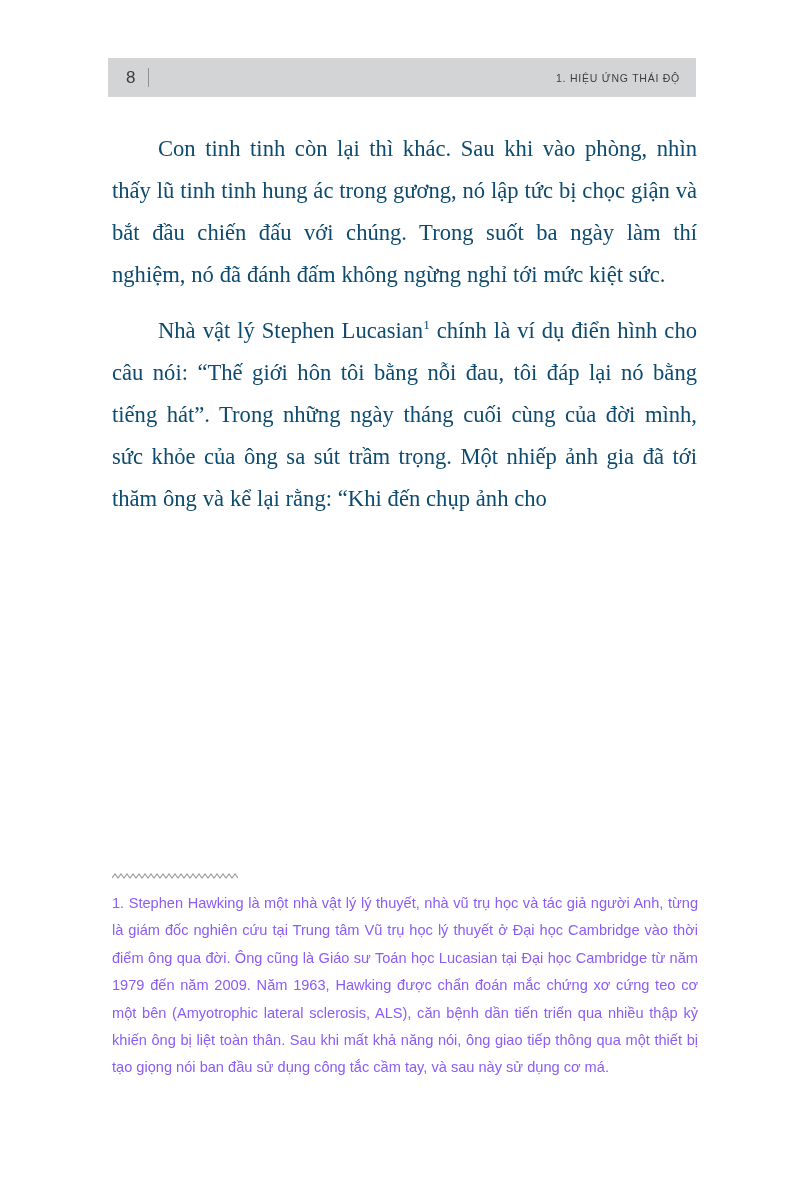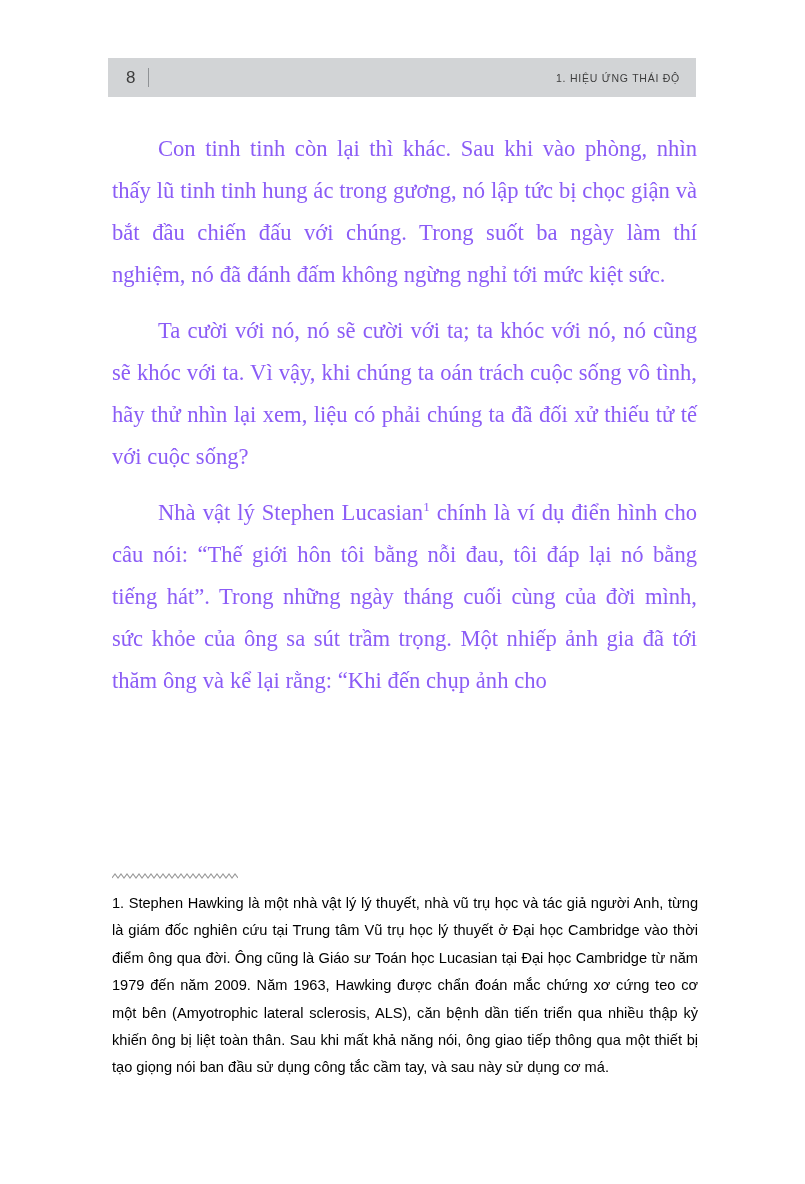--- a/index.html
+++ b/index.html
@@ -73,21 +73,21 @@
     left: 112px;
     top: 128px;
     width: 585px;
   }
   .body-text p {
     margin: 0 0 14px 0;
     font-size: 22.6px;
     line-height: 42px;
     text-align: justify;
     text-indent: 46px;
-    color: #8b5cf6;
+    color: #0c4a6e;
     letter-spacing: 0px;
     word-spacing: 0.2px;
   }
   .body-text p:last-child {
     margin-bottom: 0;
   }
   .body-text p.no-stretch {
     text-align: left;
   }
   sup.fn-marker {
@@ -109,42 +109,41 @@
     margin-bottom: 9px;
     overflow: hidden;
   }
   .footnote-rule svg {
     display: block;
   }
   .footnote-text {
     font-family: "Liberation Sans", "DejaVu Sans", sans-serif;
     font-size: 14.6px;
     line-height: 27.4px;
-    color: #000000;
+    color: #8b5cf6;
     text-align: justify;
     margin: 0;
     text-indent: 0;
   }
 </style>
 </head>
 <body>
 
 <div class="page">
 
   <div class="header-bar">
     <div class="header-left">
       <span class="page-number">8</span>
       <span class="header-divider"></span>
     </div>
     <span class="header-title">1. HIỆU ỨNG THÁI ĐỘ</span>
   </div>
 
   <div class="body-text">
     <p>Con tinh tinh còn lại thì khác. Sau khi vào phòng, nhìn thấy lũ tinh tinh hung ác trong gương, nó lập tức bị chọc giận và bắt đầu chiến đấu với chúng. Trong suốt ba ngày làm thí nghiệm, nó đã đánh đấm không ngừng nghỉ tới mức kiệt sức.</p>
-    <p>Ta cười với nó, nó sẽ cười với ta; ta khóc với nó, nó cũng sẽ khóc với ta. Vì vậy, khi chúng ta oán trách cuộc sống vô tình, hãy thử nhìn lại xem, liệu có phải chúng ta đã đối xử thiếu tử tế với cuộc sống?</p>
     <p><span>Nhà vật lý Stephen Lucasian</span><sup class="fn-marker">1</sup><span> chính là ví dụ điển hình cho câu nói: “Thế giới hôn tôi bằng nỗi đau, tôi đáp lại nó bằng tiếng hát”. Trong những ngày tháng cuối cùng của đời mình, sức khỏe của ông sa sút trầm trọng. Một nhiếp ảnh gia đã tới thăm ông và kể lại rằng: “Khi đến chụp ảnh cho</span></p>
   </div>
 
   <div class="footnote-area">
     <div class="footnote-rule">
       <svg width="126" height="9" viewBox="0 0 126 9" xmlns="http://www.w3.org/2000/svg" aria-hidden="true">
         <path d="M0 6 L3 2 L6 6 L9 2 L12 6 L15 2 L18 6 L21 2 L24 6 L27 2 L30 6 L33 2 L36 6 L39 2 L42 6 L45 2 L48 6 L51 2 L54 6 L57 2 L60 6 L63 2 L66 6 L69 2 L72 6 L75 2 L78 6 L81 2 L84 6 L87 2 L90 6 L93 2 L96 6 L99 2 L102 6 L105 2 L108 6 L111 2 L114 6 L117 2 L120 6 L123 2 L126 6" fill="none" stroke="#9a9a9a" stroke-width="1.1"></path>
       </svg>
     </div>
     <p class="footnote-text">1. Stephen Hawking là một nhà vật lý lý thuyết, nhà vũ trụ học và tác giả người Anh, từng là giám đốc nghiên cứu tại Trung tâm Vũ trụ học lý thuyết ở Đại học Cambridge vào thời điểm ông qua đời. Ông cũng là Giáo sư Toán học Lucasian tại Đại học Cambridge từ năm 1979 đến năm 2009. Năm 1963, Hawking được chẩn đoán mắc chứng xơ cứng teo cơ một bên (Amyotrophic lateral sclerosis, ALS), căn bệnh dần tiến triển qua nhiều thập kỷ khiến ông bị liệt toàn thân. Sau khi mất khả năng nói, ông giao tiếp thông qua một thiết bị tạo giọng nói ban đầu sử dụng công tắc cầm tay, và sau này sử dụng cơ má.</p>

